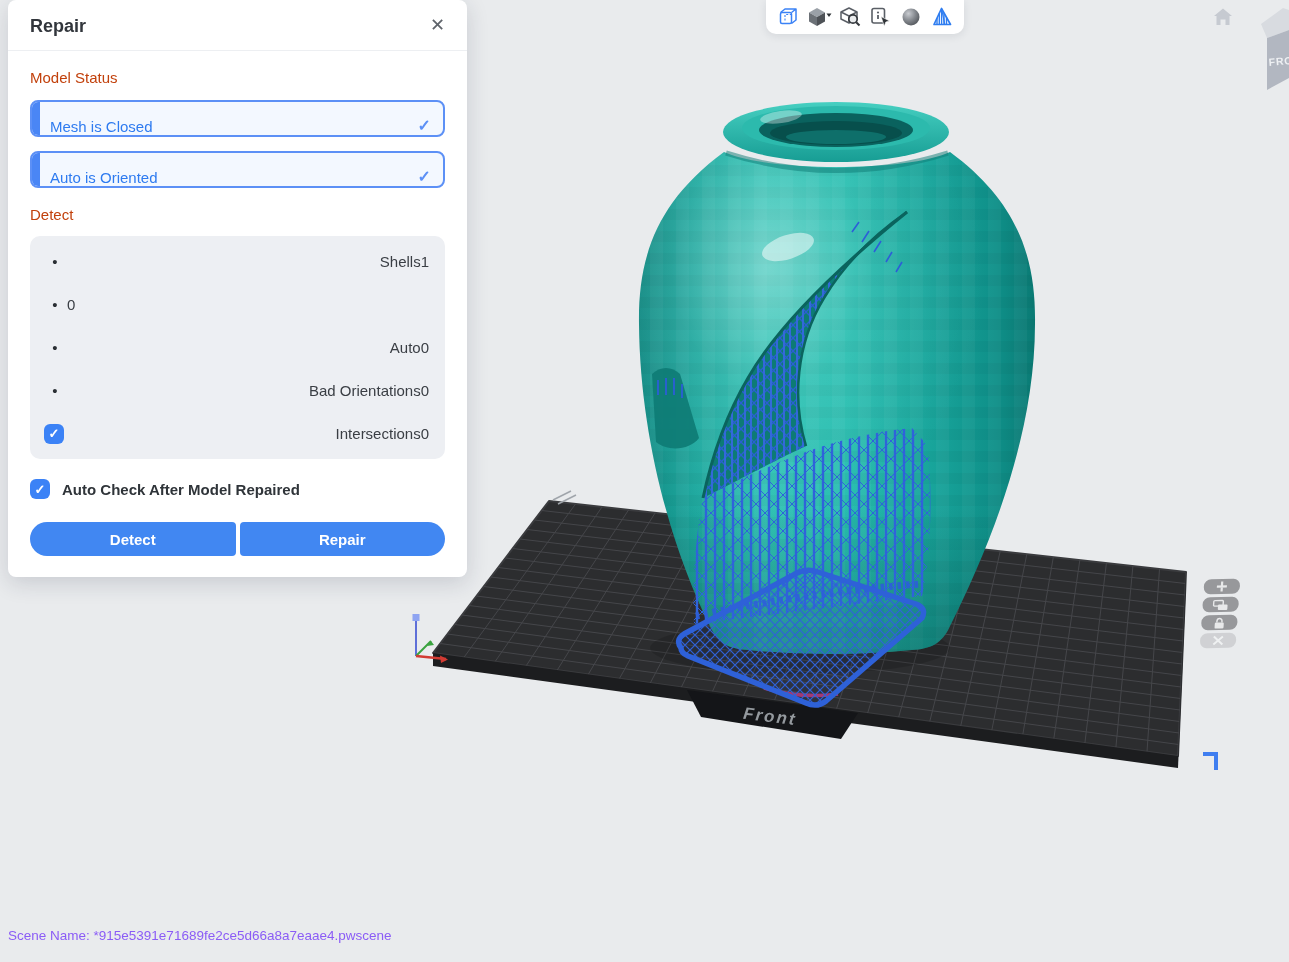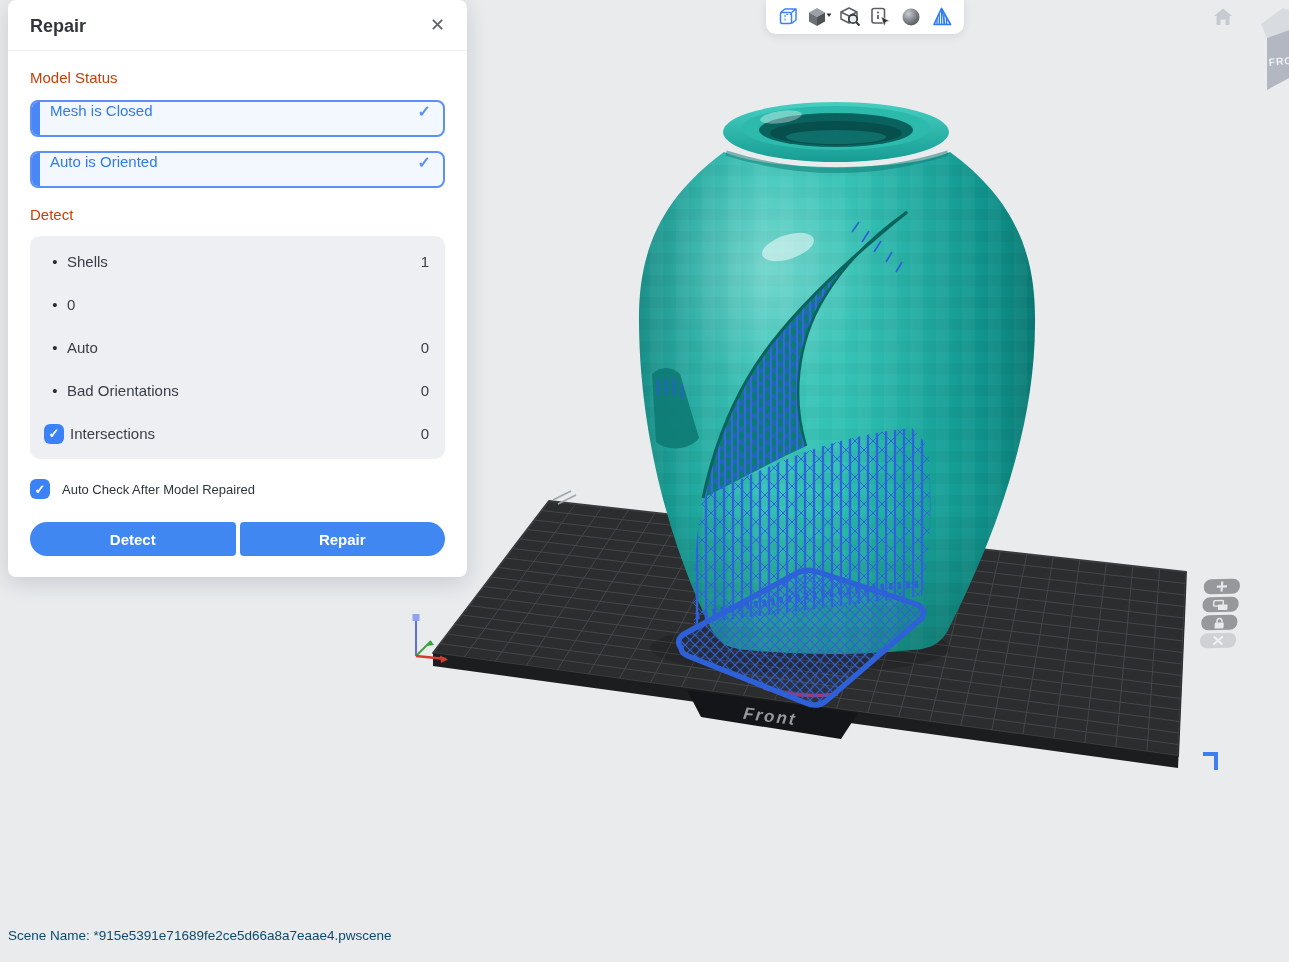--- a/index.html
+++ b/index.html
@@ -25,41 +25,41 @@
   .panel-title{font-size:18px;font-weight:700;color:#32363c;}
   .panel-close{
     position:absolute;right:22px;top:15px;font-size:18px;color:#5f646b;
     cursor:pointer;line-height:20px;
   }
   .panel-body{padding:0 22px;}
   .sec-label{margin-top:18px;font-size:15px;color:#c2410c;}
   .status-box{
     position:relative;margin-top:14px;height:37px;box-sizing:border-box;
     border:2px solid #5c90f6;border-radius:8px;background:#f3f8ff;
-    display:flex;align-items:flex-start;overflow:hidden;
+    display:flex;align-items:flex-end;overflow:hidden;
   }
   .status-box:first-of-type{margin-top:20px;}
   .status-accent{position:absolute;left:0;top:0;bottom:0;width:8px;background:#4a86f5;}
   .status-text{margin-left:18px;font-size:15px;color:#2e7bf0;}
   .status-check{position:absolute;right:12px;color:#5c90f6;font-size:16px;font-weight:700;}
   .detect-list{
     margin-top:13px;background:#edeff3;border-radius:10px;padding:4px 16px;
   }
   .detect-row{height:43px;display:flex;align-items:center;font-size:15px;color:#3a3e44;}
   .detect-row .bullet{width:18px;color:#2b2f34;font-size:15px;text-align:center;margin-right:3px;}
-  .detect-row .d-label{flex:1;}
+  .detect-row .d-label{flex:1;text-align:right;}
   .detect-row .d-value{color:#3a3e44;}
   .checkbox{
     width:20px;height:20px;border-radius:6px;background:#3b82f6;
     display:flex;align-items:center;justify-content:center;
     color:#fff;font-size:13px;font-weight:700;cursor:pointer;flex:0 0 auto;
   }
   .detect-row .checkbox{margin-left:-2px;margin-right:6px;}
   .autocheck{margin-top:20px;display:flex;align-items:center;gap:12px;}
-  .autocheck .ac-label{font-size:13px;font-weight:400;color:#2f3439;}
+  .autocheck .ac-label{font-size:15px;font-weight:700;color:#2f3439;}
   .btn-row{margin-top:23px;display:flex;gap:4px;}
   .btn{
     flex:1;height:34px;border:none;background:#4187f2;color:#fff;
     font-size:15px;font-weight:600;font-family:"Liberation Sans",sans-serif;
     cursor:pointer;
   }
   .btn-left{border-radius:17px 4px 4px 17px;}
   .btn-right{border-radius:4px 17px 17px 4px;}
   
   .toolbar{
@@ -76,21 +76,21 @@
   
   .plate-actions{position:absolute;left:1202px;top:579px;z-index:20;
     display:flex;flex-direction:column;gap:3px;transform:skewX(-5deg) rotate(-1deg);}
   .pa-btn{width:36px;height:15px;border:none;border-radius:7px;background:#97989b;
     display:flex;align-items:center;justify-content:center;padding:0;cursor:pointer;}
   .pa-btn.disabled{opacity:.3;}
   
   .corner-bracket{position:absolute;left:1203px;top:752px;width:11px;height:14px;
     border-top:4px solid #3f7ef0;border-right:4px solid #3f7ef0;z-index:15;}
   
-  .scene-meta{position:absolute;left:8px;bottom:15px;z-index:20;color:#0c4a6e;
+  .scene-meta{position:absolute;left:8px;bottom:15px;z-index:20;color:#8b5cf6;
     font-size:13.5px;line-height:22px;}
 </style>
 </head>
 <body>
 
 <svg id="scene" viewBox="0 0 1289 962" xmlns="http://www.w3.org/2000/svg">
   <defs>
     <linearGradient id="vaseGrad" x1="0" y1="0" x2="1" y2="0">
       <stop offset="0" stop-color="#0f8a83"></stop>
       <stop offset="0.14" stop-color="#1da89e"></stop>

